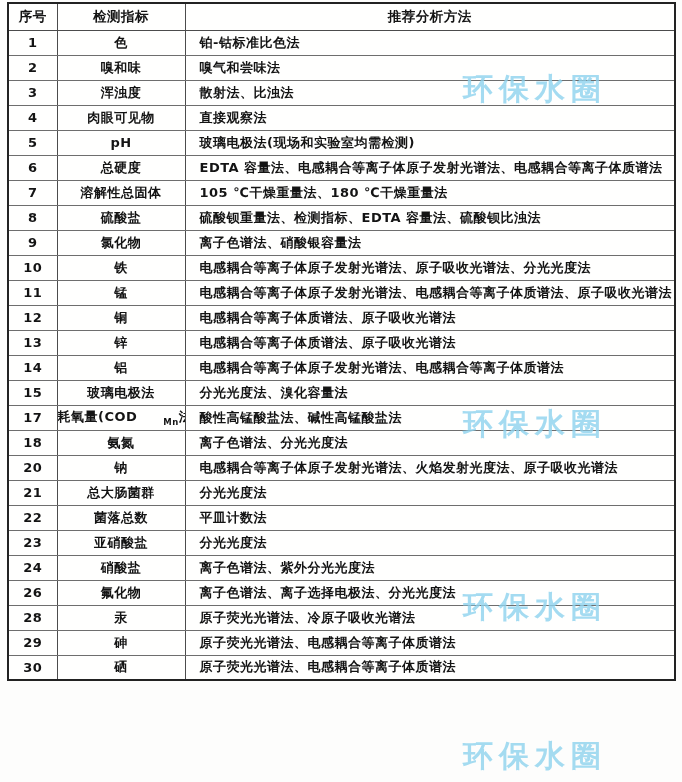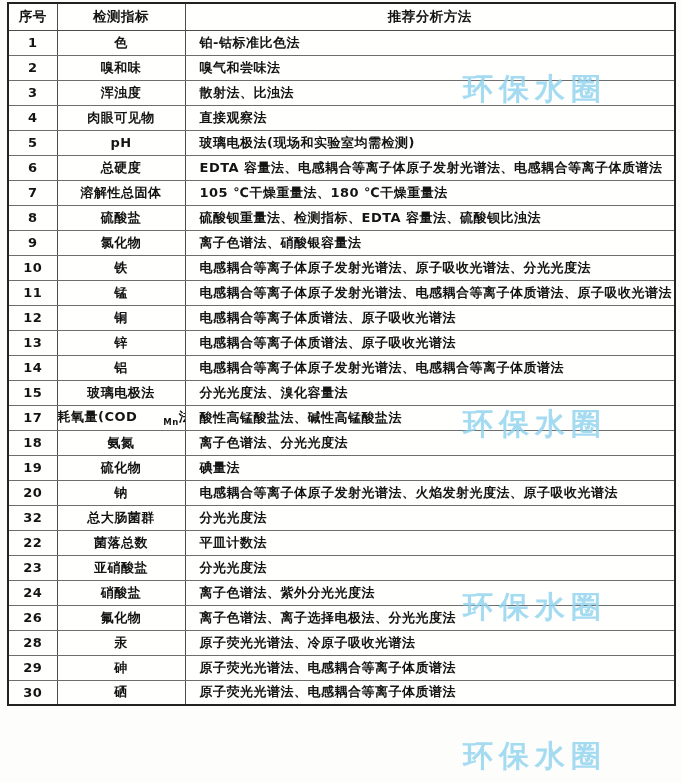--- a/index.html
+++ b/index.html
@@ -152,31 +152,26 @@
           <td class="c-no">17</td>
           <td class="c-ind">耗氧量(COD<sub>Mn</sub>法)</td>
           <td class="c-met">酸性高锰酸盐法、碱性高锰酸盐法</td>
         </tr>
         <tr>
           <td class="c-no">18</td>
           <td class="c-ind">氨氮</td>
           <td class="c-met">离子色谱法、分光光度法</td>
         </tr>
         <tr>
-          <td class="c-no">19</td>
-          <td class="c-ind">硫化物</td>
-          <td class="c-met">碘量法</td>
-        </tr>
-        <tr>
           <td class="c-no">20</td>
           <td class="c-ind">钠</td>
           <td class="c-met">电感耦合等离子体原子发射光谱法、火焰发射光度法、原子吸收光谱法</td>
         </tr>
         <tr>
-          <td class="c-no">32</td>
+          <td class="c-no">21</td>
           <td class="c-ind">总大肠菌群</td>
           <td class="c-met">分光光度法</td>
         </tr>
         <tr>
           <td class="c-no">22</td>
           <td class="c-ind">菌落总数</td>
           <td class="c-met">平皿计数法</td>
         </tr>
         <tr>
           <td class="c-no">23</td>

